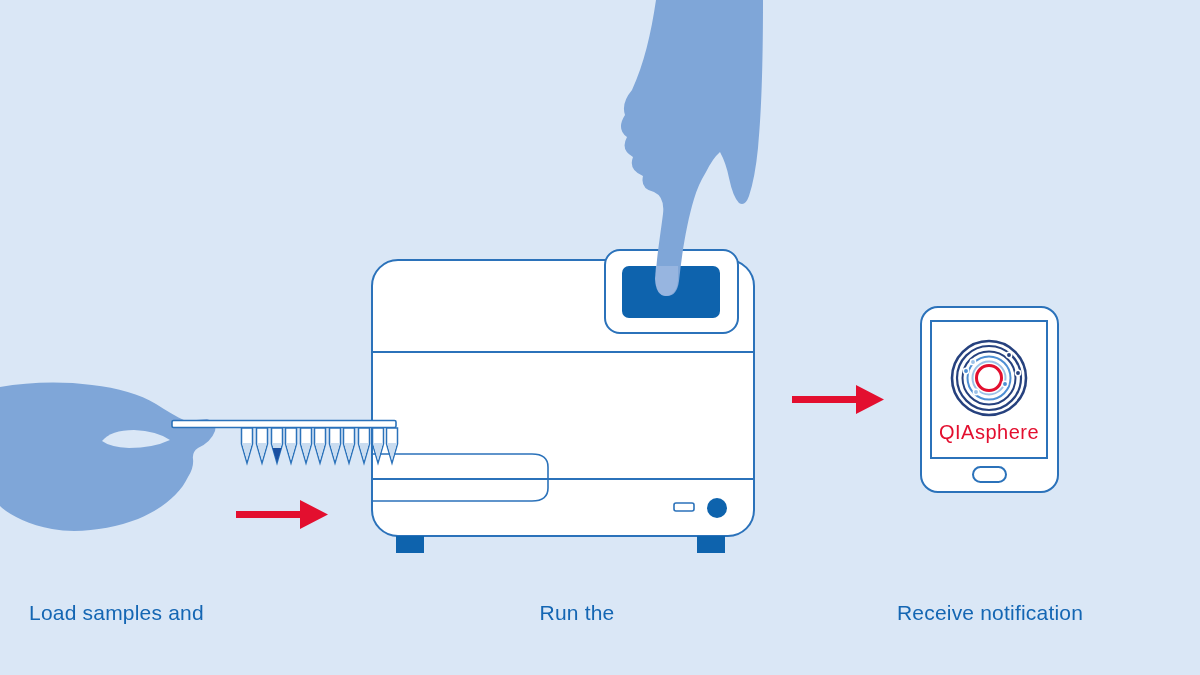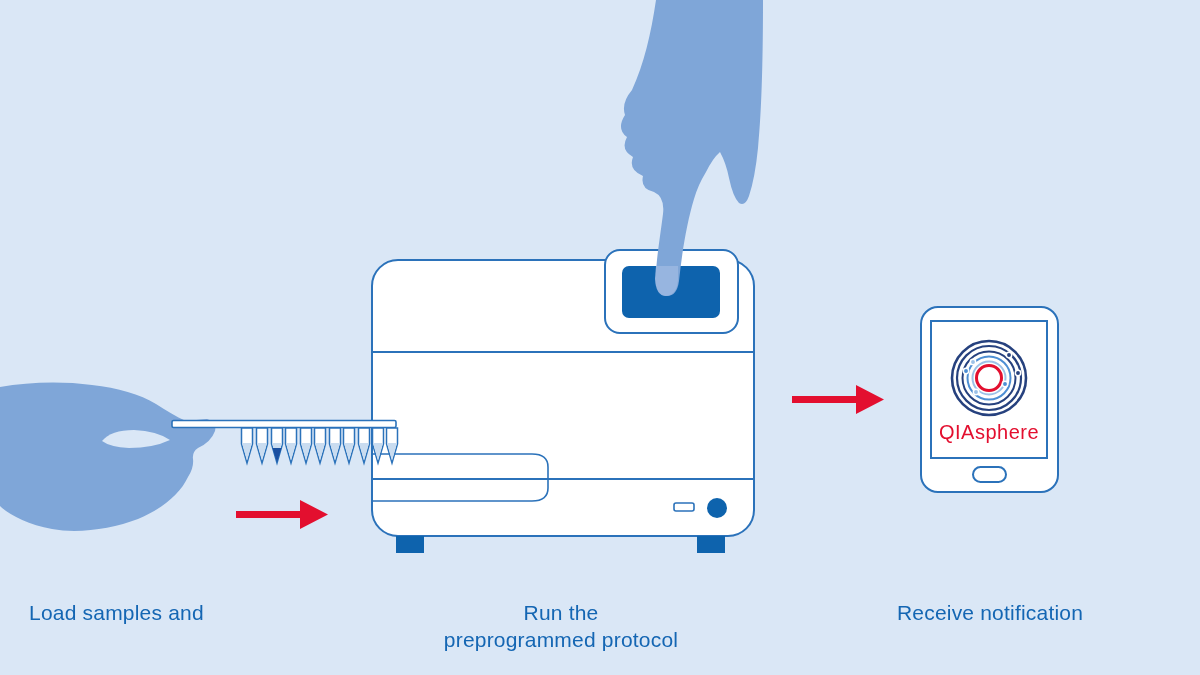--- a/index.html
+++ b/index.html
@@ -133,22 +133,21 @@
       </g>
     </g>
   </svg>
 
   <div id="app-label">QIAsphere</div>
 
   <div class="caption" style="left:29px;top:599px;">
     <div>Load samples and</div>
   </div>
 
-  <div class="caption center" style="left:381px;top:599px;width:360px;">
+  <div class="caption center" style="left:397px;top:599px;width:360px;">
     <div>Run the</div>
-    <div>preprogrammed protocol</div>
   </div>
 
   <div class="caption center" style="left:840px;top:599px;width:300px;">
     <div>Receive notification</div>
   </div>
 
 </div>
 
 </body></html>

